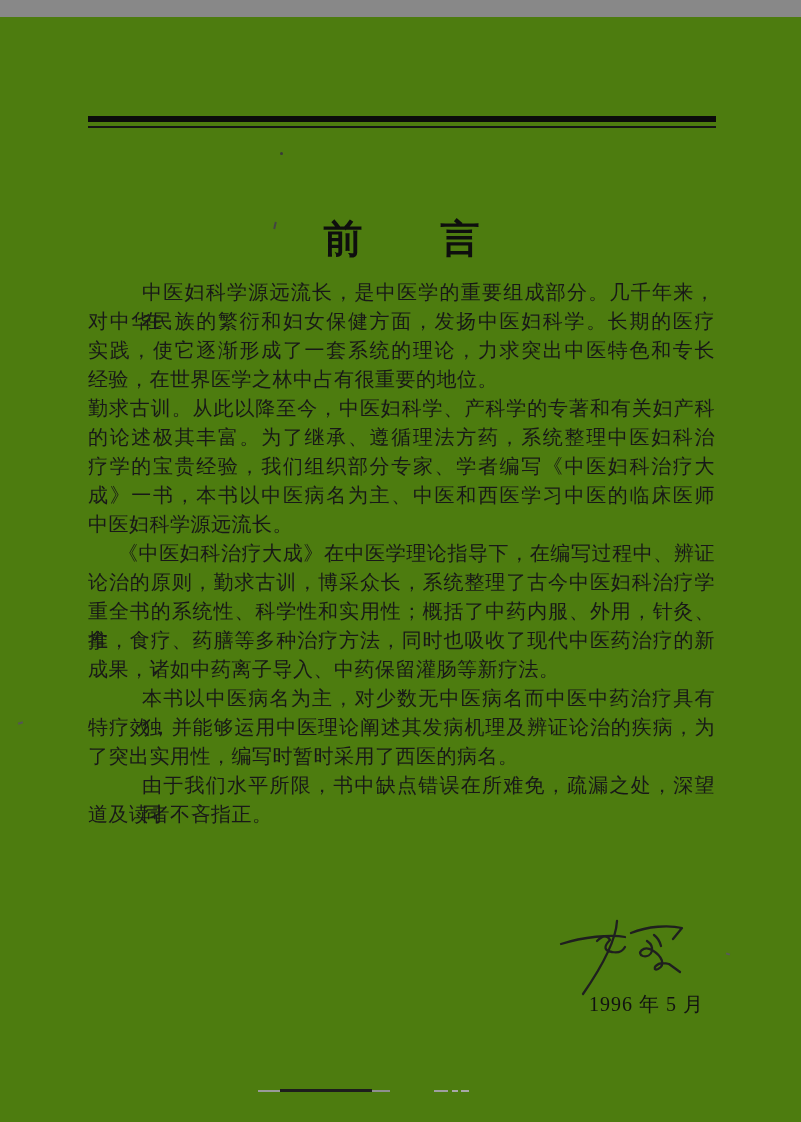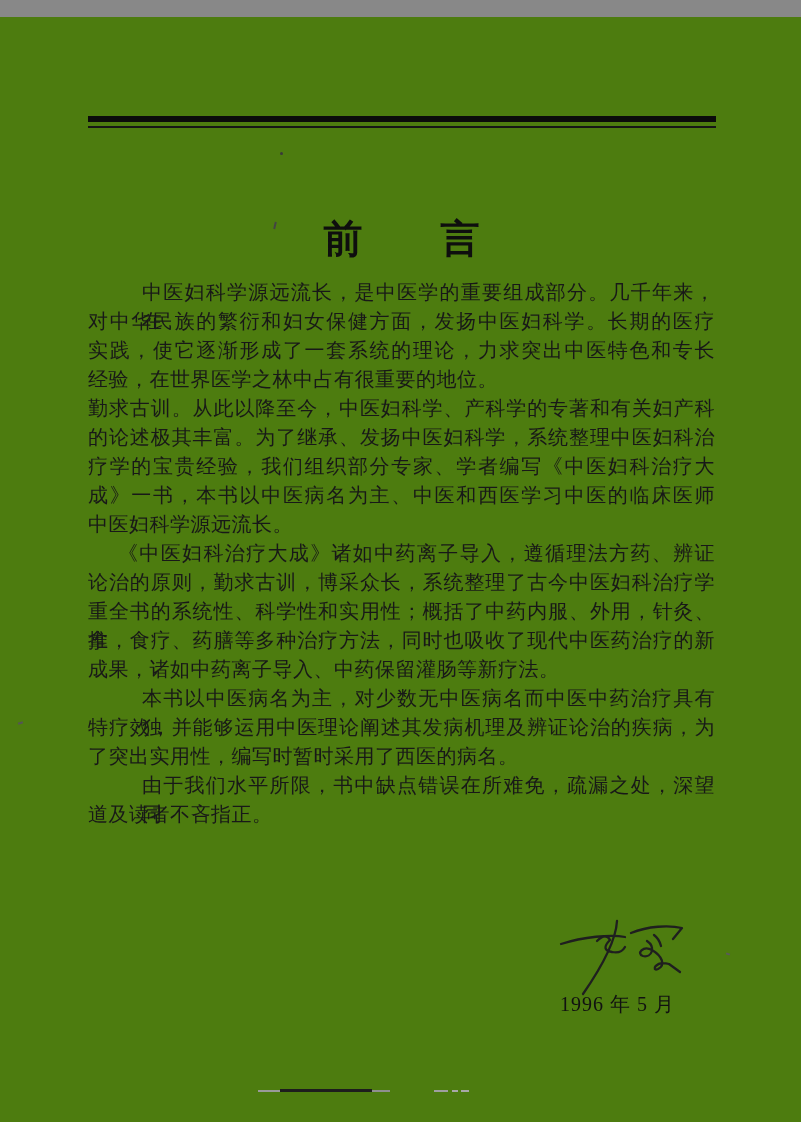--- a/index.html
+++ b/index.html
@@ -55,21 +55,21 @@
   .body-text .line.para-first { padding-left: 54px; }
   .body-text .line.para-first.bracket-first { padding-left: 30px; }
   .signature-wrap {
     position: absolute;
     left: 553px; top: 893px;
     width: 142px; height: 90px;
   }
   .signature-wrap svg { width: 100%; height: 100%; }
   .date-line {
     position: absolute;
-    left: 560px; top: 974px;
+    left: 589px; top: 974px;
     font-size: 20px;
     letter-spacing: 1px;
     color: #111;
   }
   
   .artifact { position: absolute; }
   .a-lead   { left: 258px; top: 1073px; width: 22px; height: 2px; background: #9a9a9a; }
   .a-main   { left: 280px; top: 1072px; width: 92px;  height: 3px; background: #1d1d1d; }
   .a-tail   { left: 372px; top: 1073px; width: 18px; height: 2px; background: #8f8f8f; }
   .a-dash1  { left: 434px; top: 1073px; width: 14px; height: 2px; background: #9f9f9f; }
@@ -89,25 +89,25 @@
   <div class="rule-thin"></div>
 
   <h1 class="title">前　　言</h1>
 
   <div class="body-text">
       <div class="line para-first">中医妇科学源远流长，是中医学的重要组成部分。几千年来，在</div>
       <div class="line">对中华民族的繁衍和妇女保健方面，发扬中医妇科学。长期的医疗</div>
       <div class="line">实践，使它逐渐形成了一套系统的理论，力求突出中医特色和专长</div>
       <div class="line para-last">经验，在世界医学之林中占有很重要的地位。</div>
       <div class="line">勤求古训。从此以降至今，中医妇科学、产科学的专著和有关妇产科</div>
-      <div class="line">的论述极其丰富。为了继承、发扬中医妇科学，系统整理中医妇科治</div>
+      <div class="line">的论述极其丰富。为了继承、遵循理法方药，系统整理中医妇科治</div>
       <div class="line">疗学的宝贵经验，我们组织部分专家、学者编写《中医妇科治疗大</div>
       <div class="line">成》一书，本书以中医病名为主、中医和西医学习中医的临床医师</div>
       <div class="line para-last">中医妇科学源远流长。</div>
-      <div class="line para-first bracket-first">《中医妇科治疗大成》诸如中药离子导入，遵循理法方药、辨证</div>
+      <div class="line para-first bracket-first">《中医妇科治疗大成》在中医学理论指导下，在编写过程中、辨证</div>
       <div class="line">论治的原则，勤求古训，博采众长，系统整理了古今中医妇科治疗学</div>
       <div class="line">重全书的系统性、科学性和实用性；概括了中药内服、外用，针灸、推</div>
       <div class="line">拿，食疗、药膳等多种治疗方法，同时也吸收了现代中医药治疗的新</div>
       <div class="line para-last">成果，诸如中药离子导入、中药保留灌肠等新疗法。</div>
       <div class="line para-first">本书以中医病名为主，对少数无中医病名而中医中药治疗具有独</div>
       <div class="line">特疗效，并能够运用中医理论阐述其发病机理及辨证论治的疾病，为</div>
       <div class="line para-last">了突出实用性，编写时暂时采用了西医的病名。</div>
       <div class="line para-first">由于我们水平所限，书中缺点错误在所难免，疏漏之处，深望同</div>
       <div class="line para-last">道及读者不吝指正。</div>
     </div>

